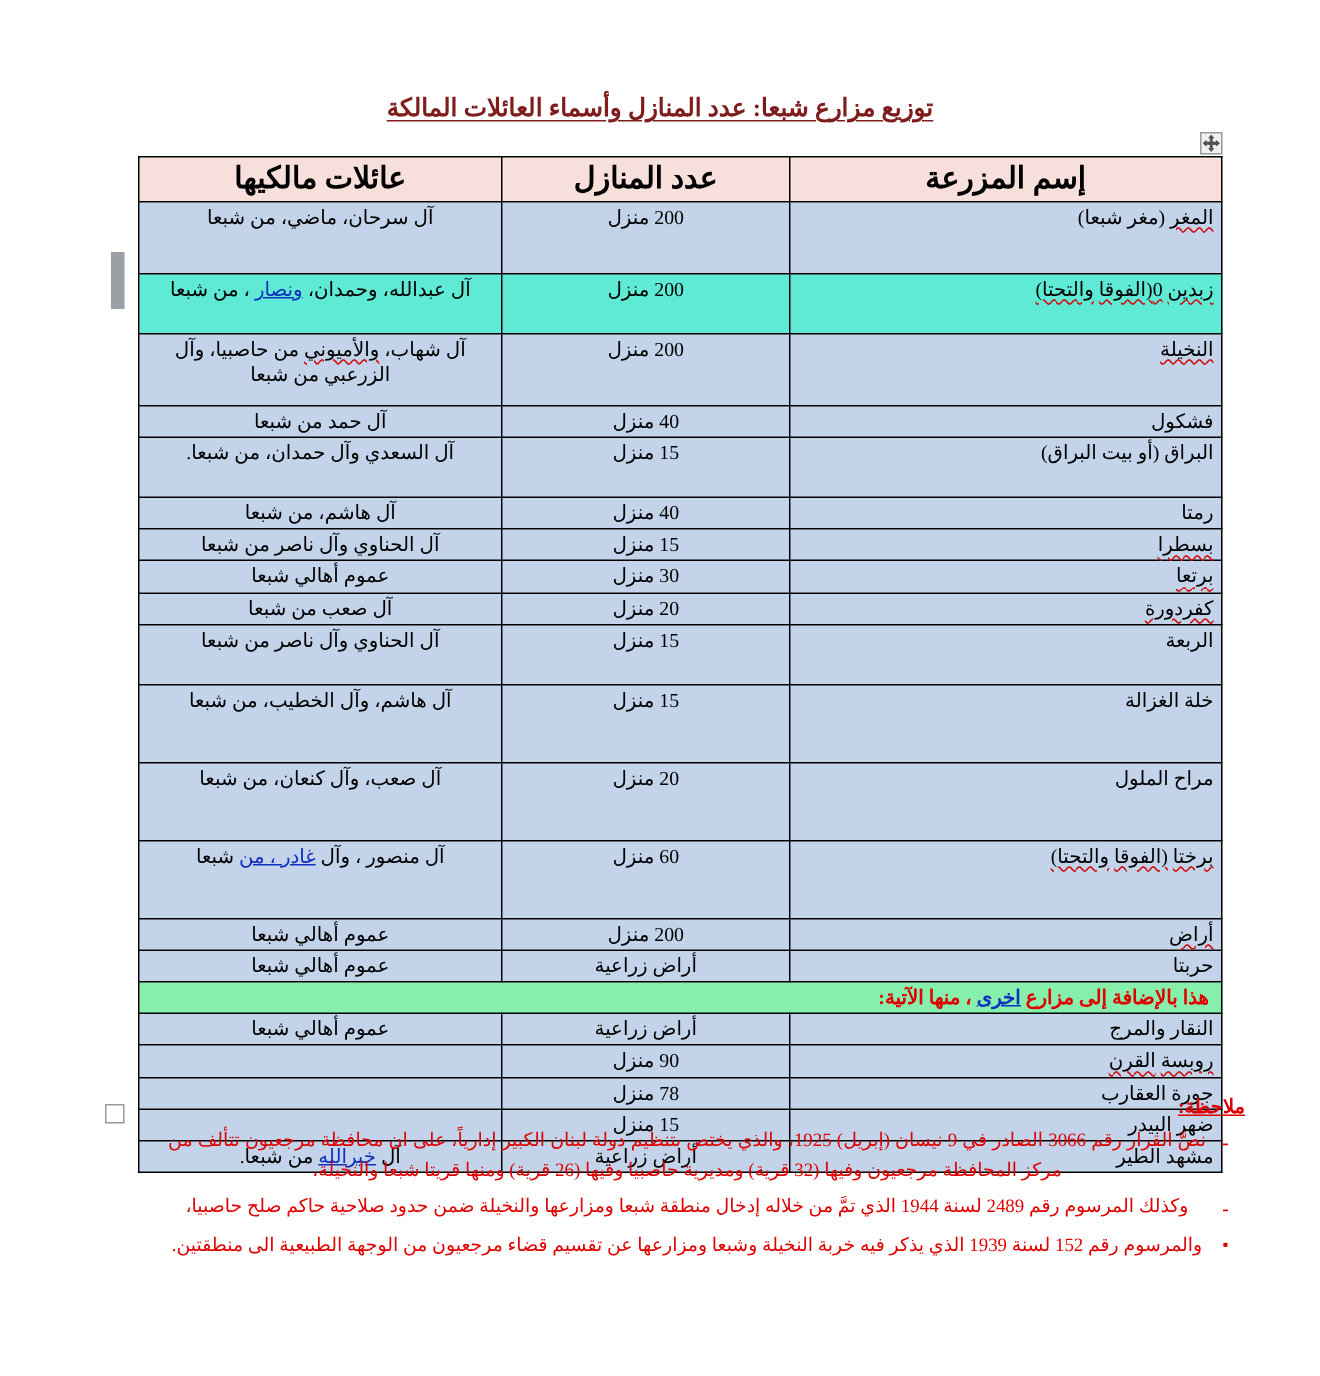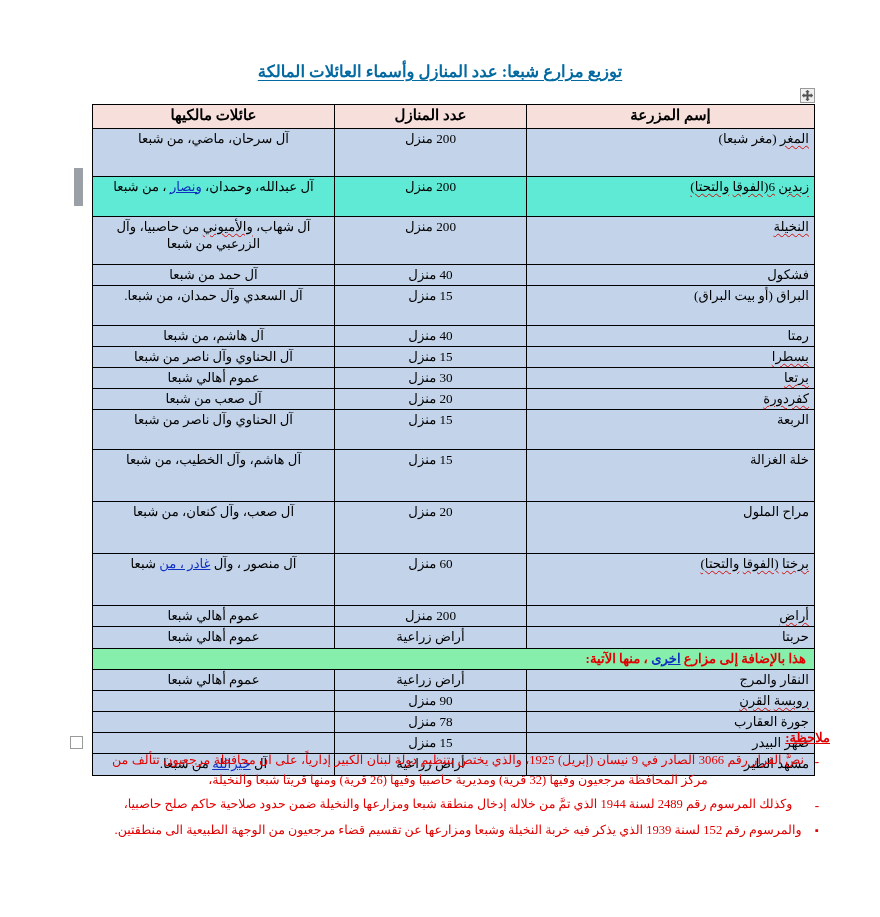--- a/index.html
+++ b/index.html
@@ -22,21 +22,21 @@
     background: #ffffff;
   }
 
   
   .doc-title {
     position: absolute;
     top: 62px;
     left: 0;
     width: 880px;
     text-align: center;
-    color: #0369a1;
+    color: #7f1d1d;
     font-weight: bold;
     font-size: 16.5px;
     letter-spacing: 0;
     direction: rtl;
   }
   .doc-title span {
     text-decoration: underline;
     text-underline-offset: 3px;
   }
 
@@ -98,21 +98,21 @@
     vertical-align: top;
     background: #c3d4ea;
     color: #000000;
   }
   .farm-table thead th {
     background: #f7e0dc;
     font-weight: bold;
     text-align: center;
     height: 19px;
     padding-top: 1px;
-    font-size: 15px;
+    font-size: 20px;
     margin-left: 10px;
   }
   .cell-name  { text-align: right; }
   .cell-count { text-align: center; }
   .cell-fam   { text-align: center; }
 
   tr.row-selected td { background: #5eead4; }
 
   
   tr.h-tall td  { height: 44px; }
@@ -221,21 +221,21 @@
         <th>عائلات مالكيها</th>
       </tr>
     </thead>
     <tbody>
         <tr class="h-tall">
           <td class="cell-name"><span class="sq">المغر</span> (مغر شبعا)</td>
           <td class="cell-count">200 منزل</td>
           <td class="cell-fam">آل سرحان، ماضي، من شبعا</td>
         </tr>
         <tr class="row-selected h-mid">
-          <td class="cell-name"><span class="sq">زبدين</span> <span class="sq">6(الفوقا</span> <span class="sq">والتحتا)</span></td>
+          <td class="cell-name"><span class="sq">زبدين</span> <span class="sq">0(الفوقا</span> <span class="sq">والتحتا)</span></td>
           <td class="cell-count">200 منزل</td>
           <td class="cell-fam">آل عبدالله، وحمدان، <span class="blue-u">ونصار</span> ، من شبعا</td>
         </tr>
         <tr class="h-tall">
           <td class="cell-name"><span class="sq">النخيلة</span></td>
           <td class="cell-count">200 منزل</td>
           <td class="cell-fam">آل شهاب، <span class="sq">والأميوني</span> من حاصبيا، وآل الزرعبي من شبعا</td>
         </tr>
         <tr class="h-short">
           <td class="cell-name">فشكول</td>

